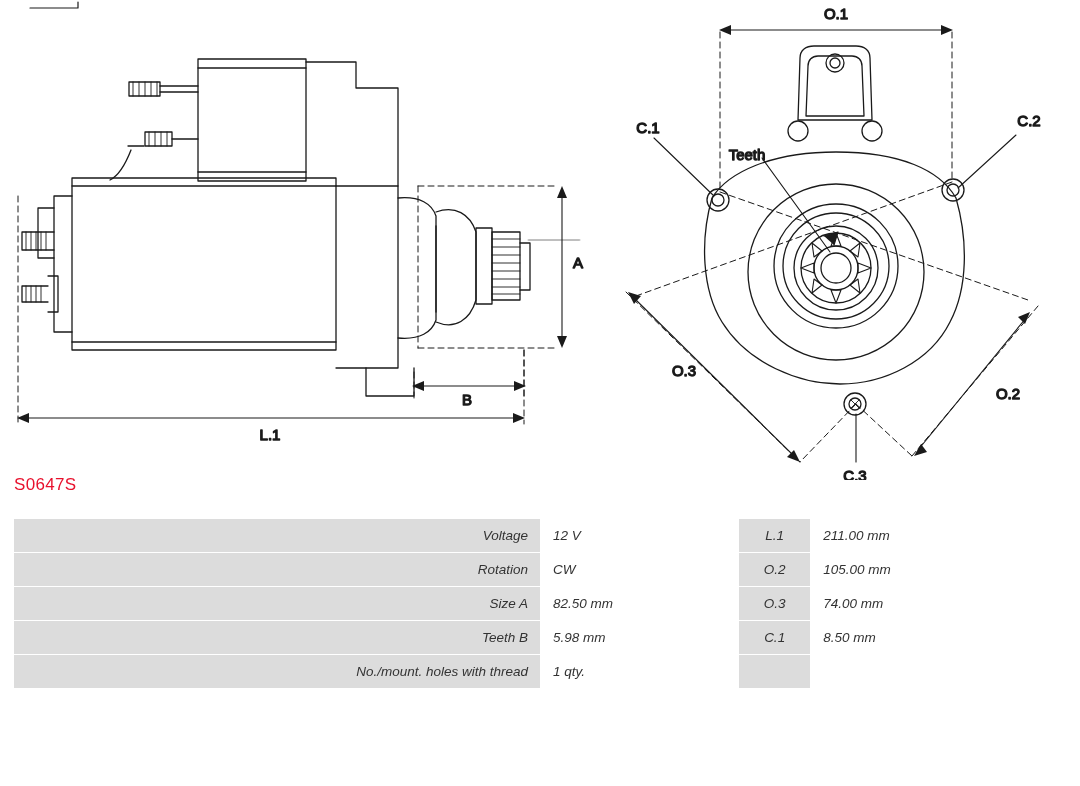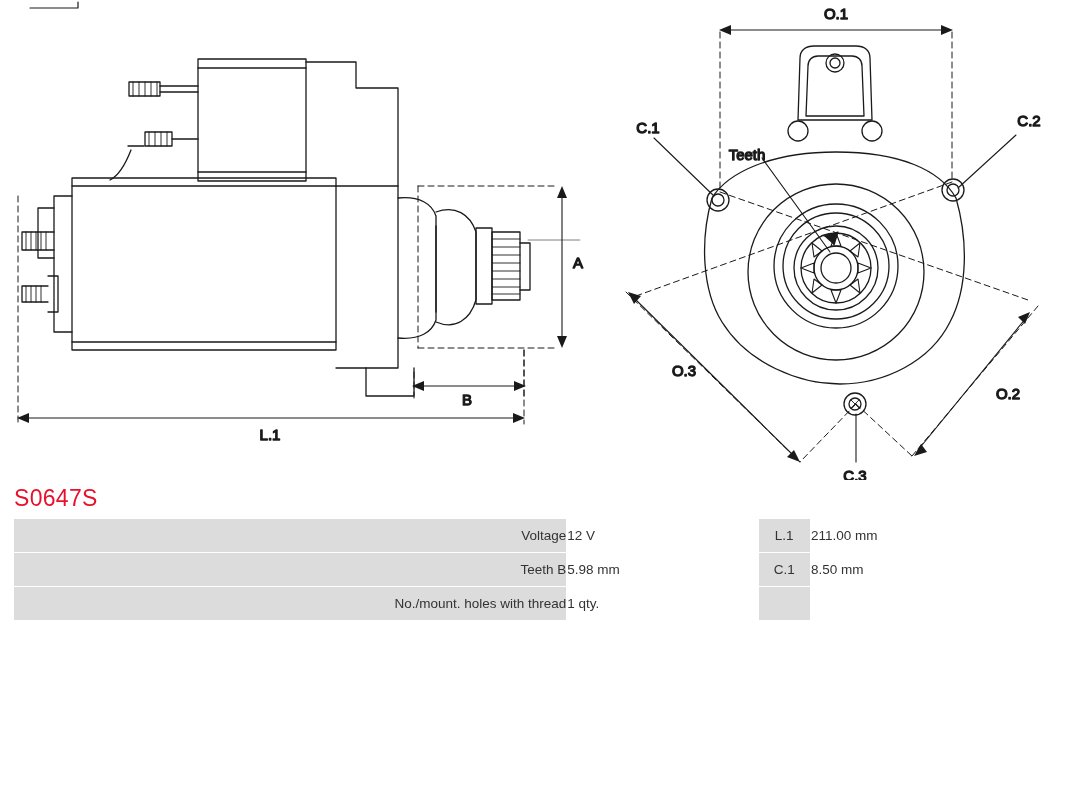--- a/index.html
+++ b/index.html
@@ -26,39 +26,40 @@
     top: 0;
     width: 1080px;
     height: 480px;
   }
   .drawings svg {
     display: block;
   }
   .part-number {
     position: absolute;
     left: 14px;
-    top: 485px;
-    font-size: 23px;
+    top: 475px;
+    font-size: 17px;
     color: #e8112d;
     font-family: "Liberation Sans", sans-serif;
     letter-spacing: 0.3px;
   }
   table.specs {
     position: absolute;
     left: 13px;
     top: 518px;
     width: 1054px;
     border-collapse: collapse;
     font-size: 13.5px;
   }
   table.specs td {
     height: 33px;
-    padding: 0 0;
+    padding: 0 12px;
     border: 1px solid #ffffff;
     white-space: nowrap;
+    font-style: italic;
   }
   td.label {
     background: #dcdcdc;
     text-align: right;
     width: 537px;
     color: #333333;
   }
   td.value {
     background: #ffffff;
     width: 185px;
@@ -273,20 +274,32 @@
 
   <table class="specs">
     <tbody>
       <tr>
         <td class="label">Voltage</td>
         <td class="value">12 V</td>
         <td class="label2">L.1</td>
         <td class="value2">211.00 mm</td>
       </tr>
       <tr>
+        <td class="label">Rotation</td>
+        <td class="value">CW</td>
+        <td class="label2">O.2</td>
+        <td class="value2">105.00 mm</td>
+      </tr>
+      <tr>
+        <td class="label">Size A</td>
+        <td class="value">82.50 mm</td>
+        <td class="label2">O.3</td>
+        <td class="value2">74.00 mm</td>
+      </tr>
+      <tr>
         <td class="label">Teeth B</td>
         <td class="value">5.98 mm</td>
         <td class="label2">C.1</td>
         <td class="value2">8.50 mm</td>
       </tr>
       <tr>
         <td class="label">No./mount. holes with thread</td>
         <td class="value">1 qty.</td>
         <td class="empty-label"></td>
         <td class="empty-value"></td>

